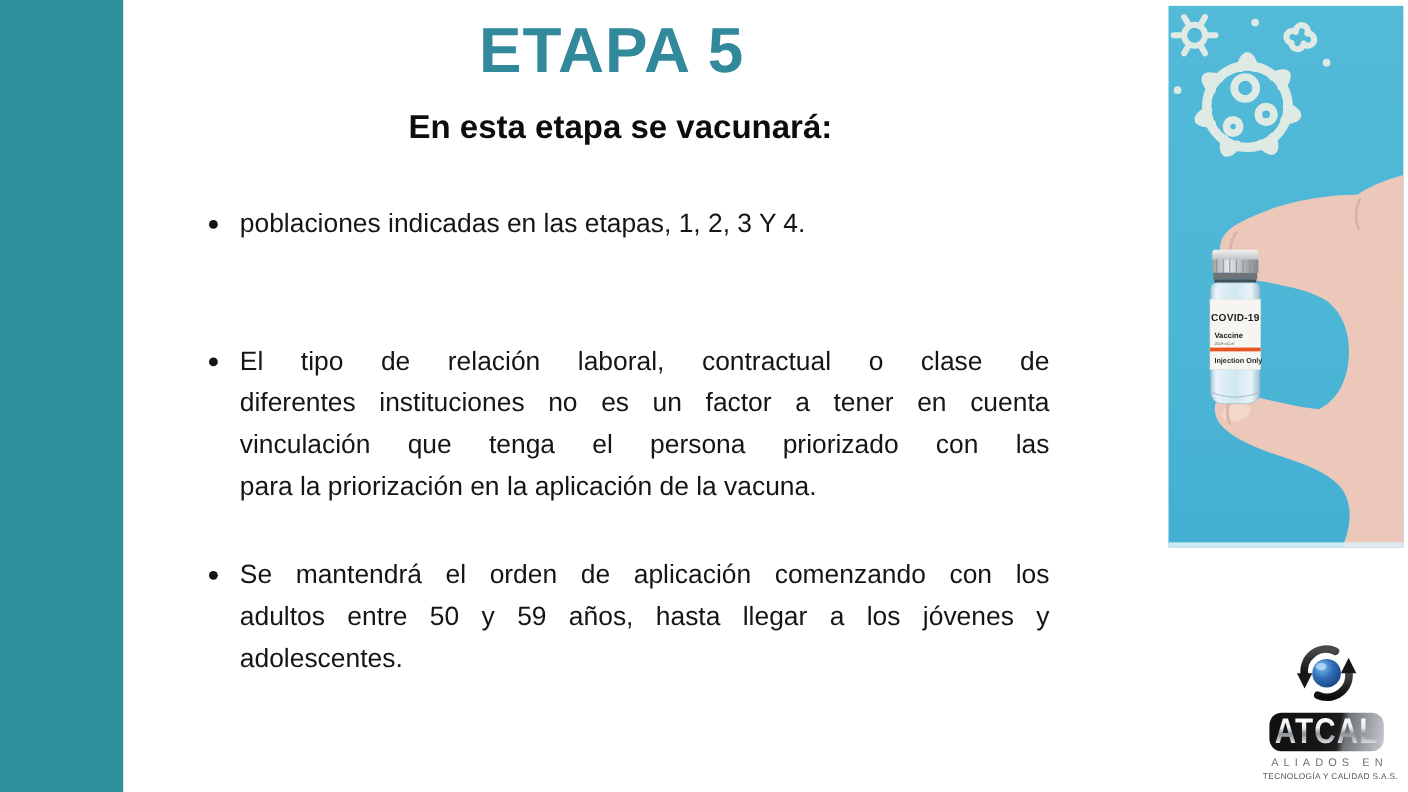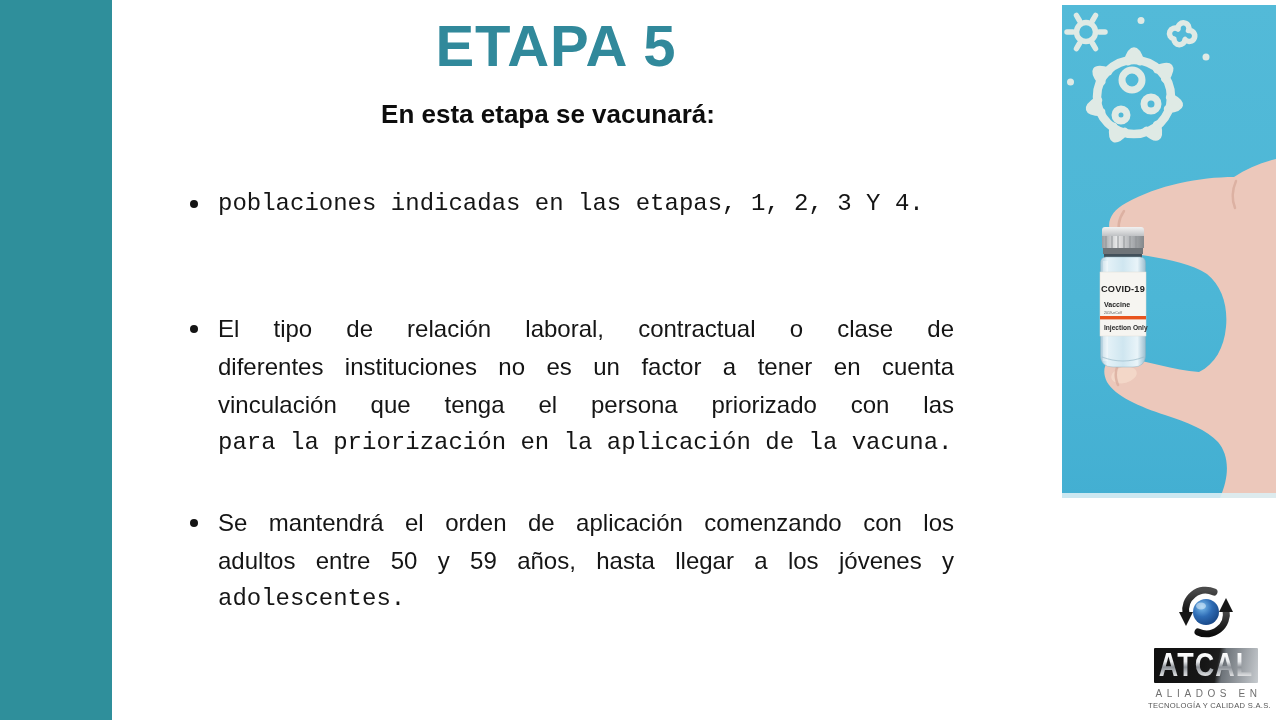--- a/index.html
+++ b/index.html
@@ -15,58 +15,58 @@
 
   .title {
     position:absolute; left:112px; top:12px; width:888px;
     text-align:center;
     font-size:58px; font-weight:800; letter-spacing:1px;
     color:var(--title-teal,#31899B);
     font-family:"Liberation Sans", sans-serif;
   }
 
   .subtitle {
-    position:absolute; left:104px; top:99px; width:888px;
+    position:absolute; left:120px; top:99px; width:888px;
     text-align:center;
-    font-size:26px; font-weight:700; color:#0d0d0d;
+    font-size:30px; font-weight:700; color:#0d0d0d;
   }
 
   .bullet { position:absolute; left:190px; width:766px; }
   .bullet .dot {
     position:absolute; left:0; top:15px; width:8px; height:8px;
     border-radius:50%; background:#141414;
   }
   .bullet .lines { margin-left:28px; width:736px; overflow:visible; }
   .line {
     font-size:24px; line-height:38px; color:var(--text,#151515);
     text-align:justify; text-align-last:justify;
     white-space:nowrap;
   }
-  .line.last { text-align:center; text-align-last:left;font-family:Liberation Mono, monospace; }
+  .line.last { text-align:center; text-align-last:left; }
 
   .bullet.b1 { top:185px; }
   .bullet.b2 { top:310px; }
   .bullet.b3 { top:504px; }
 
   .photo {
     position:absolute; left:1062px; top:5px; width:252px; height:493px;
     overflow:hidden;
   }
   .photo svg { display:block; }
 
   .logo {
     position:absolute; left:1148px; top:580px; width:116px;
     display:flex; flex-direction:column; align-items:center;
   }
   .orbit-wrap { width:70px; height:64px; margin-bottom:4px; }
   .wordmark-box {
     width:104px; height:35px;
     background:linear-gradient(100deg,#101010 0%,#161616 48%,#1e1e1e 60%,#6e747a 66%,#c7cbcf 100%);
     display:flex; align-items:center; justify-content:center;
-    border-radius:1px;
+    border-radius:11px;
   }
   .wordmark {
     font-size:27px; font-weight:700; letter-spacing:1px; line-height:1;
     transform:scaleY(1.2);
     background:linear-gradient(180deg,#ffffff 12%,#e9ebed 38%,#8d9298 55%,#f0f1f2 88%);
     -webkit-background-clip:text; background-clip:text; color:transparent;
   }
   .tag1 {
     margin-top:5px; width:110px; text-align:right; white-space:nowrap;
     font-size:10px; letter-spacing:4.6px; color:#6f6f6f;

